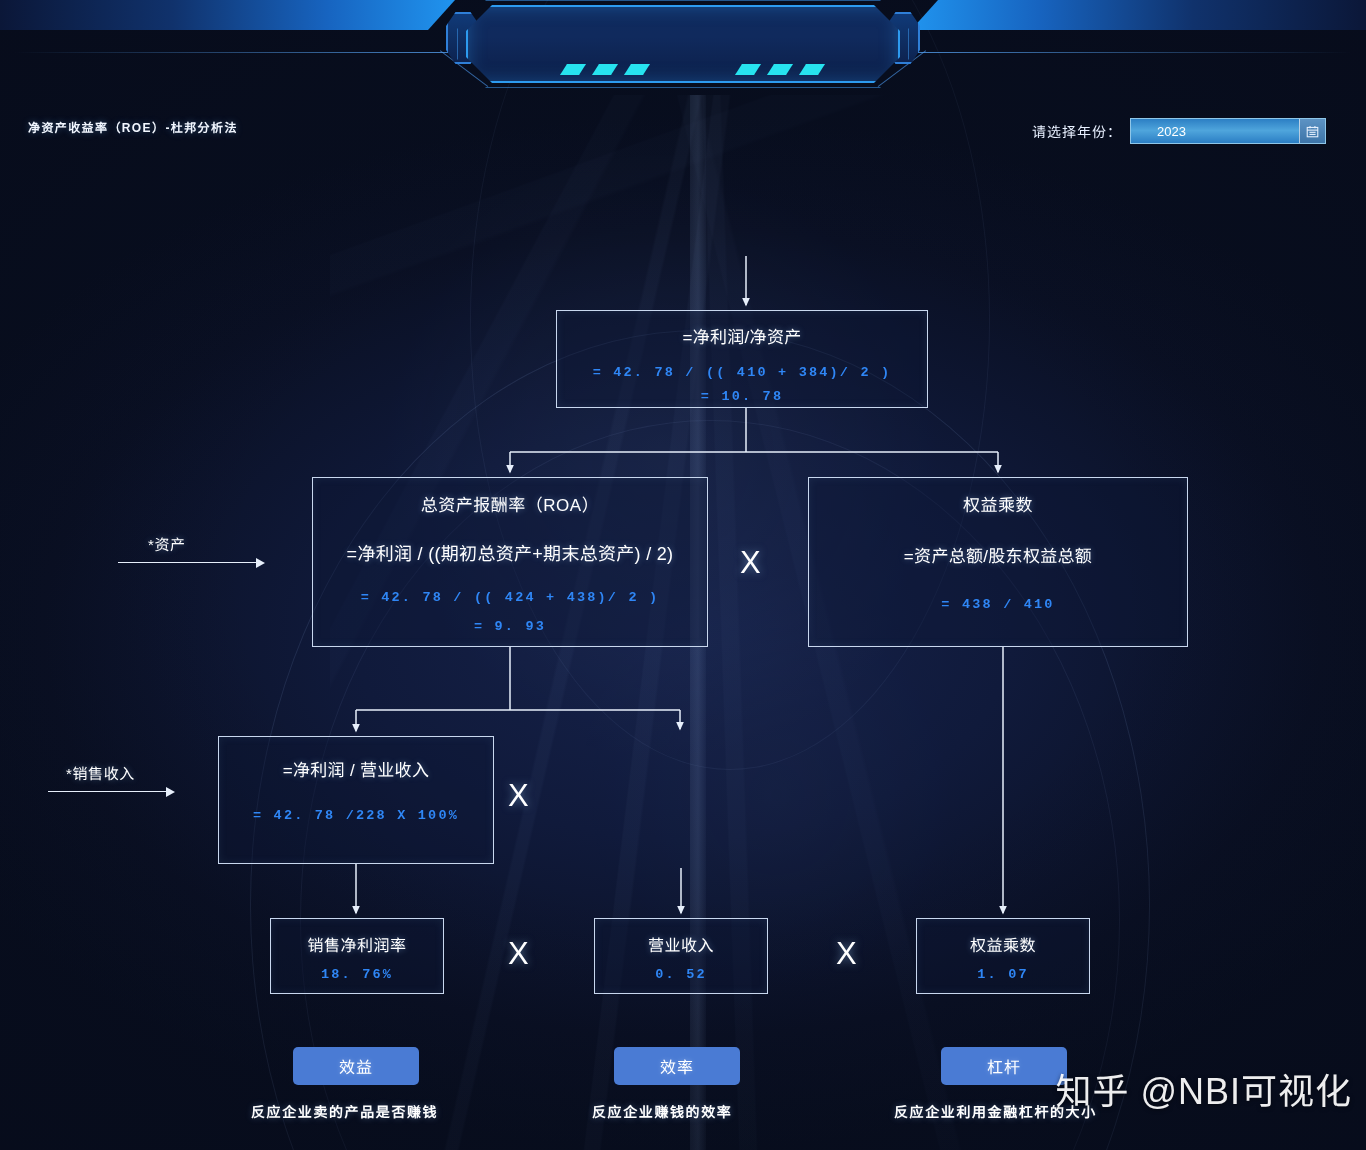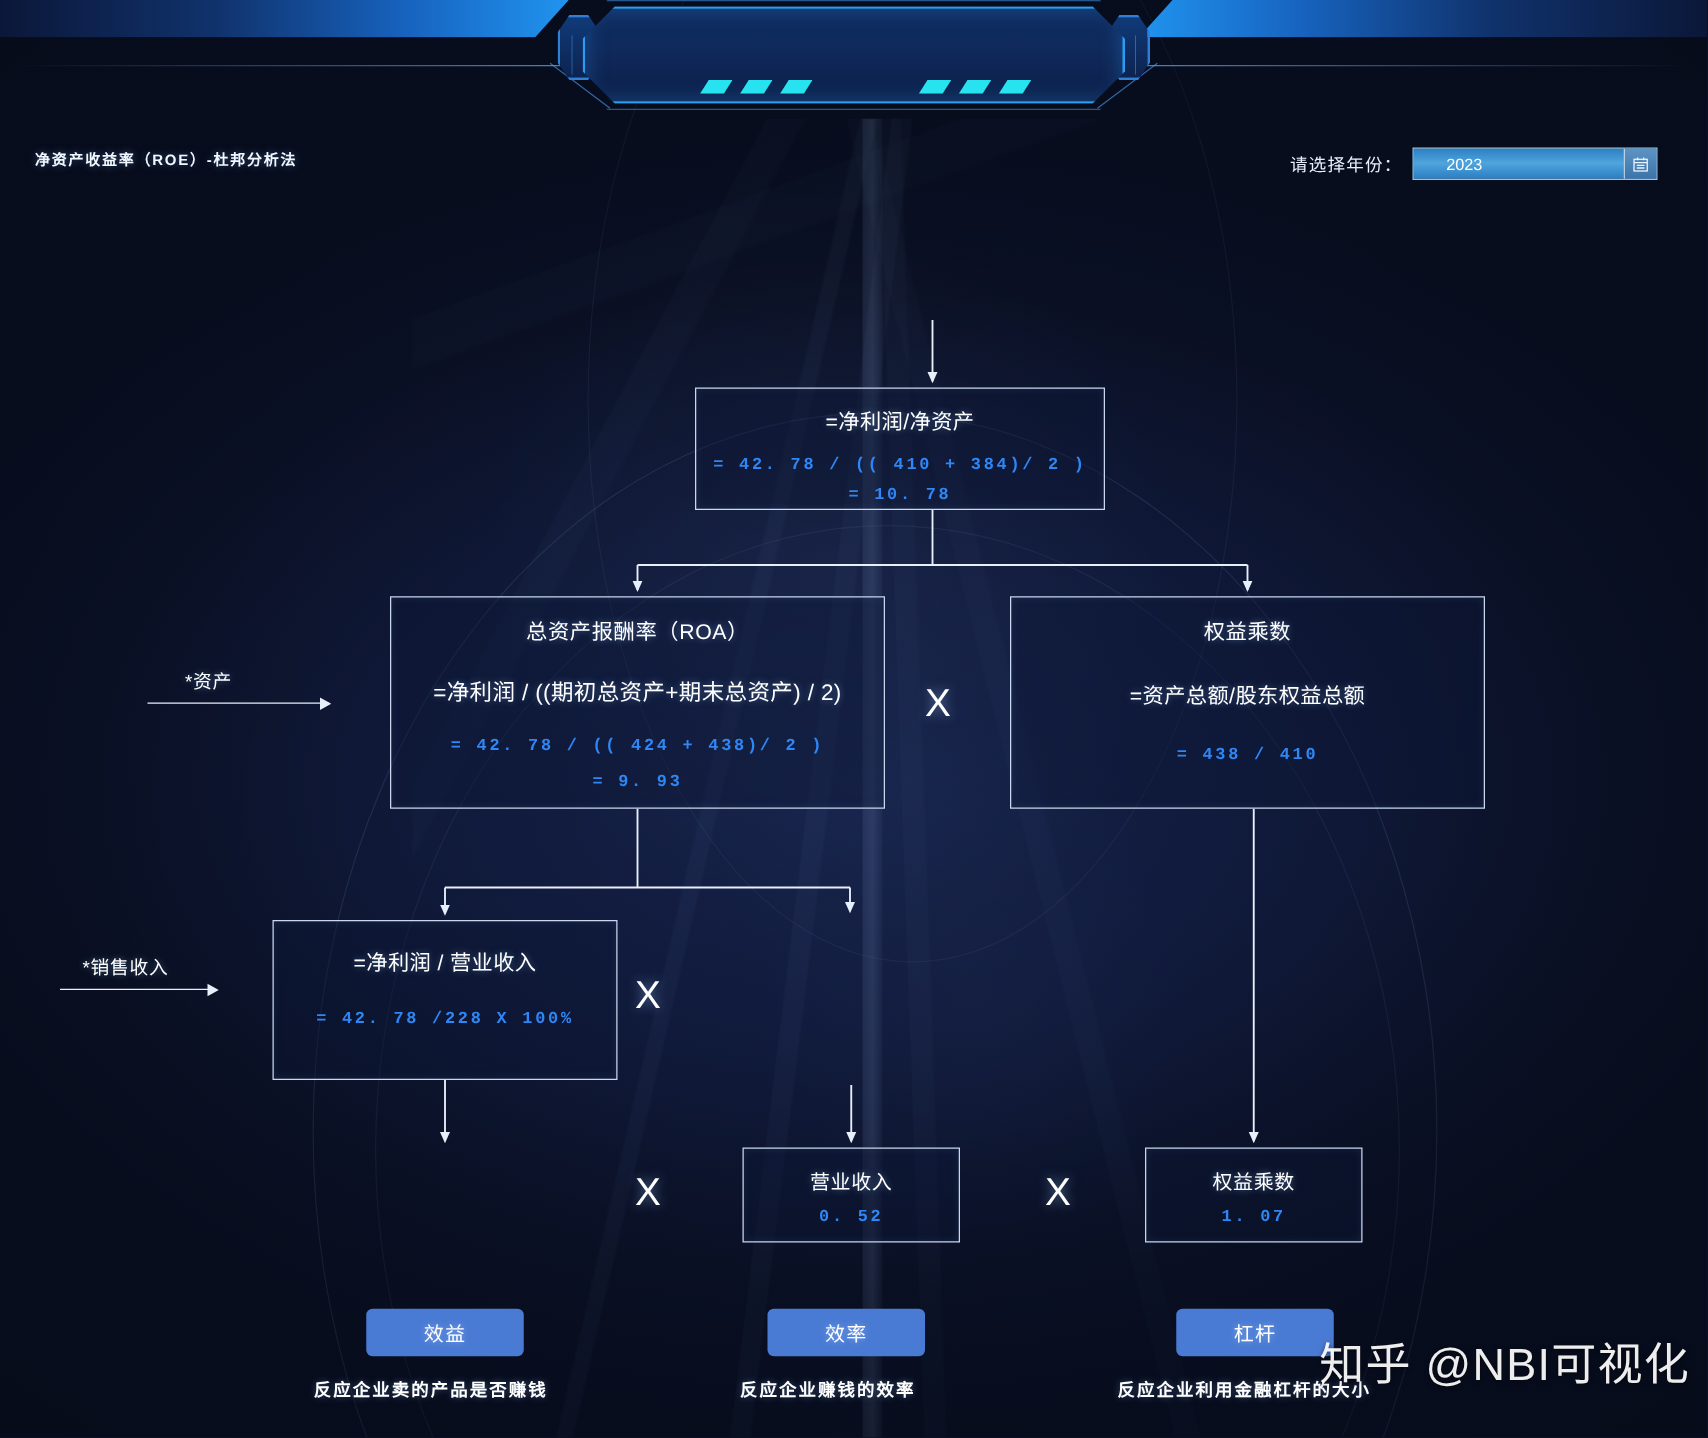--- a/index.html
+++ b/index.html
@@ -142,21 +142,21 @@
   }
   .node .n-val{
     color:#2f86f5; font-size:13.5px; font-weight:700; letter-spacing:2.2px;
     font-family:"Liberation Mono","DejaVu Sans Mono",monospace; white-space:nowrap;
   }
 
   #n-roe{ left:556px; top:156px; width:380px; height:100px; }
   #n-roe .n-title{ margin-top:17px; }
   #n-roe .n-val{ margin-top:28px; }
 
-  #n-eq2{ left:556px; top:310px; width:328px; height:98px; }
+  #n-eq2{ left:556px; top:310px; width:372px; height:98px; }
   #n-eq2 .n-formula{ margin-top:12px; }
   #n-eq2 .n-val{ margin-top:17px; }
   #n-eq2 .n-val.second{ margin-top:9px; }
 
   #n-roa{ left:312px; top:477px; width:396px; height:170px; }
   #n-roa .n-title{ margin-top:13px; }
   #n-roa .n-formula{ margin-top:23px; font-size:18px; }
   #n-roa .n-val{ margin-top:25px; }
   #n-roa .n-val.second{ margin-top:14px; }
 
@@ -334,20 +334,24 @@
     <span class="n-formula">=资产总额/股东权益总额</span>
     <span class="n-val">= 438 /     410</span>
   </div>
 
   <div class="node" id="n-npm">
     <span class="n-formula">=净利润 / 营业收入</span>
     <span class="n-val">= 42. 78 /228 X 100%</span>
   </div>
 
 
+  <div class="node res" id="n-r1">
+    <span class="n-title">销售净利润率</span>
+    <span class="n-val">18. 76%</span>
+  </div>
   <div class="node res" id="n-r2">
     <span class="n-title">营业收入</span>
     <span class="n-val">0. 52</span>
   </div>
   <div class="node res" id="n-r3">
     <span class="n-title">权益乘数</span>
     <span class="n-val">1. 07</span>
   </div>
 
   <span class="xsym" id="x-l2">X</span>

